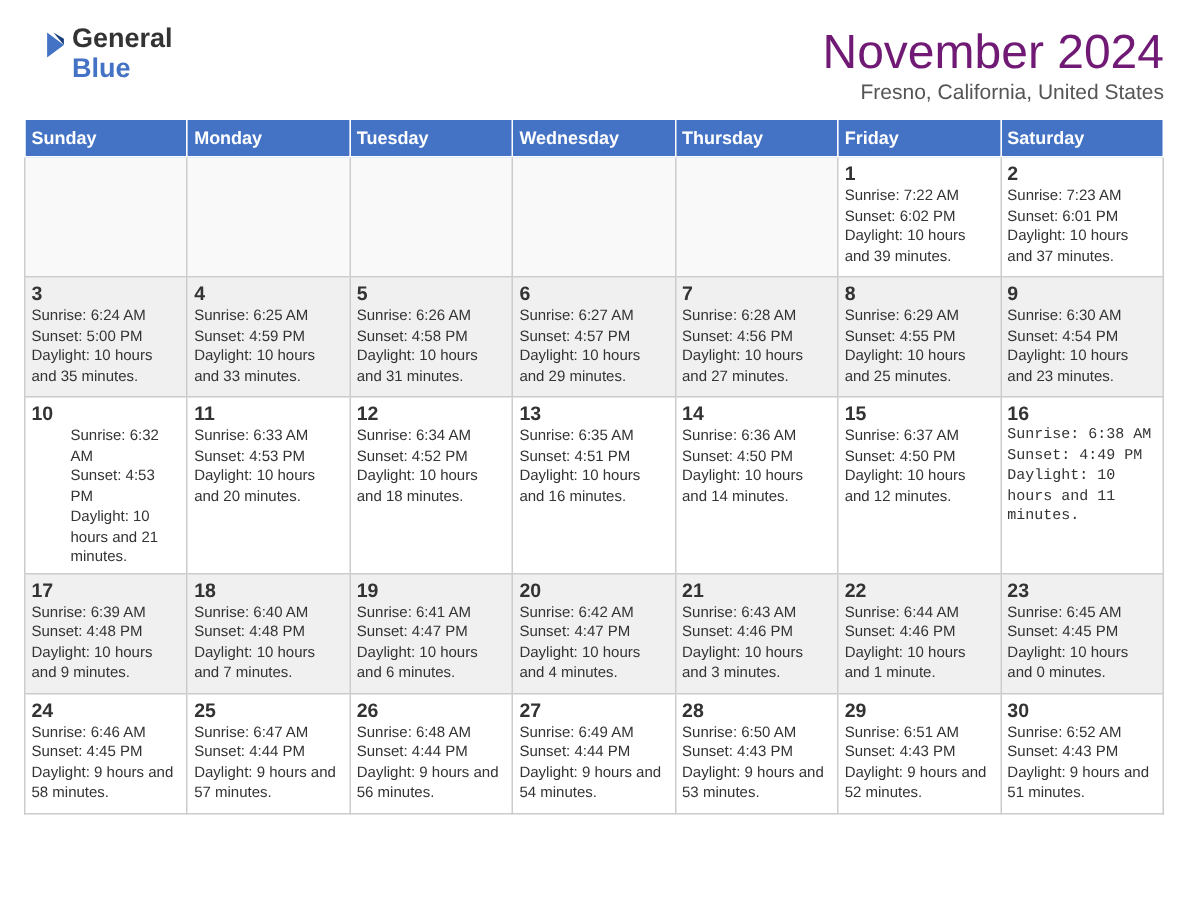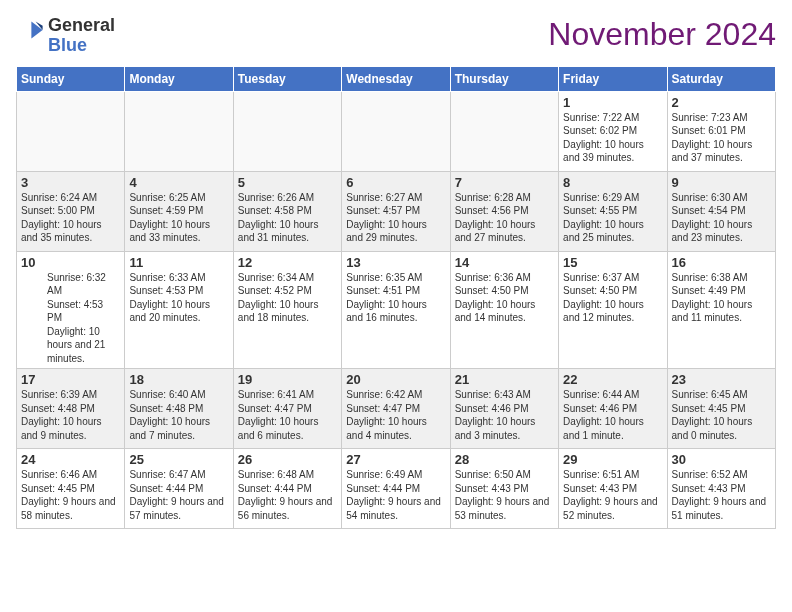--- a/index.html
+++ b/index.html
@@ -99,20 +99,21 @@
         <polygon points="22,8 38,20 22,32" fill="#4472c4"></polygon>
         <polygon points="28,8 38,14 38,20" fill="#1a3e7a"></polygon>
       </svg>
       <div class="logo-text">
         <div>General</div>
         <div style="color:#4472c4;">Blue</div>
       </div>
     </div>
     <div class="title-area">
       <div class="month-title">November 2024</div>
+      <div class="location">Fresno, California, United States</div>
     </div>
   </div>
 
   <table>
     <thead>
       <tr>
         <th>Sunday</th>
         <th>Monday</th>
         <th>Tuesday</th>
         <th>Wednesday</th>
@@ -217,21 +218,21 @@
 Daylight: 10 hours and 14 minutes.</div>
           </td>
           <td>
             <span class="day-num">15</span>
             <div class="day-info" style="white-space: pre-line;">Sunrise: 6:37 AM
 Sunset: 4:50 PM
 Daylight: 10 hours and 12 minutes.</div>
           </td>
           <td>
             <span class="day-num">16</span>
-            <div class="day-info" style="white-space: pre-line;">Sunrise: 6:38 AM
+            <div class="day-info" style="white-space: pre-line; font-family: Liberation Mono, monospace;">Sunrise: 6:38 AM
 Sunset: 4:49 PM
 Daylight: 10 hours and 11 minutes.</div>
           </td>
         </tr>
         <tr>
           <td class="shaded">
             <span class="day-num">17</span>
             <div class="day-info" style="white-space: pre-line;">Sunrise: 6:39 AM
 Sunset: 4:48 PM
 Daylight: 10 hours and 9 minutes.</div>

